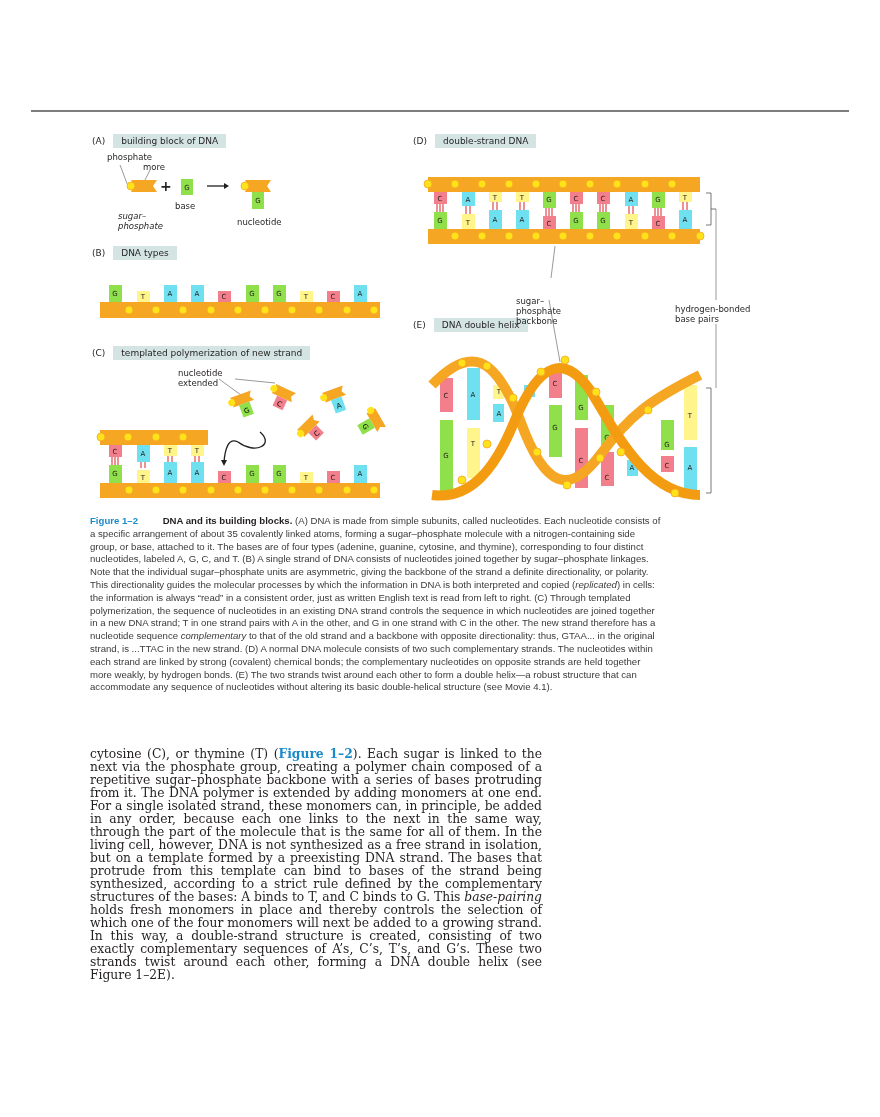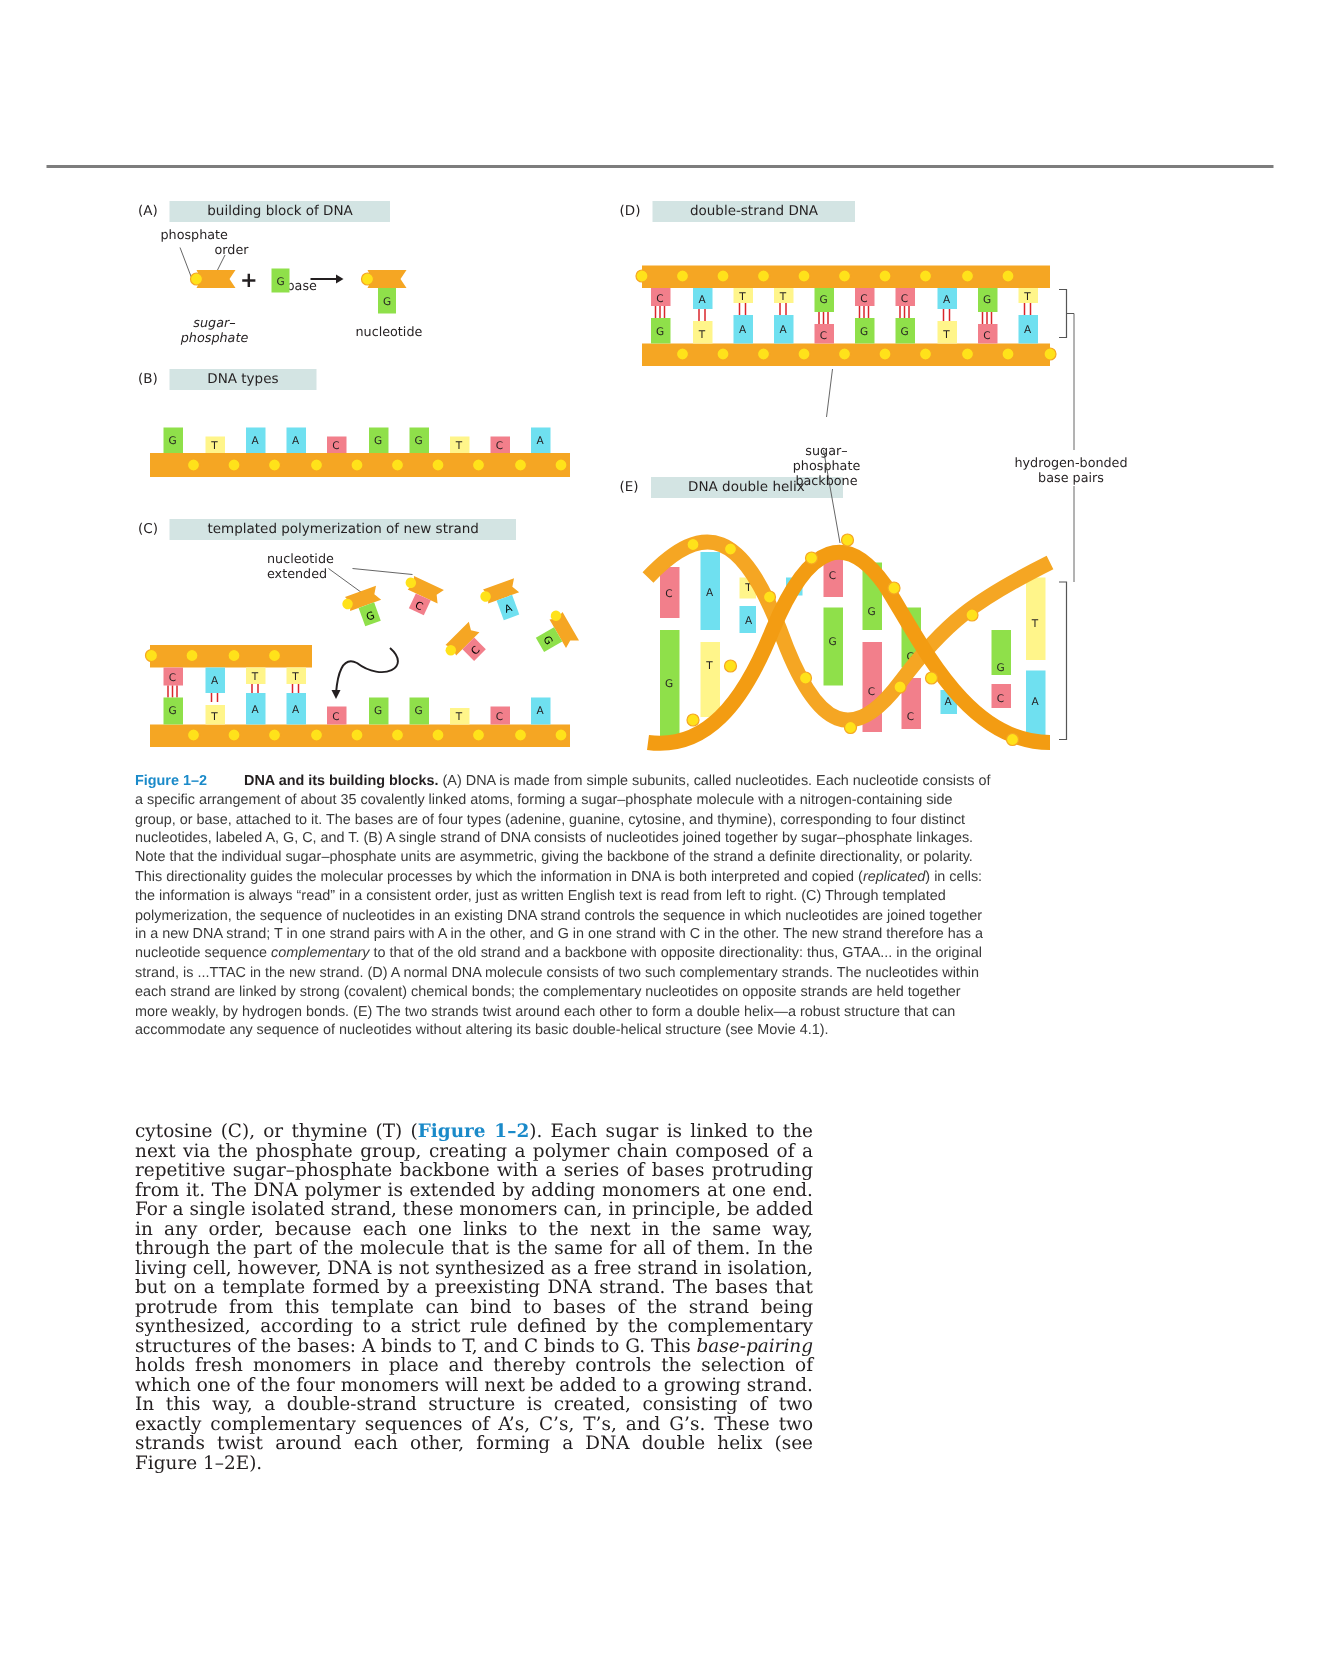--- a/index.html
+++ b/index.html
@@ -1,21 +1,21 @@
 <!DOCTYPE html>
 <html><head>
 <meta charset="utf-8">
 <style>
   html,body{margin:0;padding:0;background:#ffffff;}
   body{width:880px;height:1117px;position:relative;overflow:hidden;font-family:"Liberation Sans",sans-serif;color:#231f20;}
   .rule{position:absolute;left:31px;top:110px;width:818px;height:2px;background:#7d7d7d;}
   .fig{position:absolute;left:0;top:0;width:880px;height:510px;}
   .panel-label{position:absolute;font-family:"DejaVu Sans",sans-serif;font-size:9px;color:#231f20;display:flex;align-items:center;gap:8px;}
-  .panel-label .tag{background:#d3e4e3;padding:2px 25px;}
-  .lbl{position:absolute;font-family:"DejaVu Sans",sans-serif;font-size:8.5px;color:#231f20;text-align:center;line-height:10px;}
+  .panel-label .tag{background:#d3e4e3;padding:2px 8px;}
+  .lbl{position:absolute;font-family:"DejaVu Sans",sans-serif;font-size:8.5px;color:#231f20;line-height:10px;}
   .caption{position:absolute;left:90px;top:515px;width:572px;font-size:9.6px;line-height:12.8px;color:#3a3a3a;}
   .caption .fignum{color:#1a8ac9;font-weight:bold;}
   .caption .figtitle{color:#231f20;font-weight:bold;padding-left:22px;}
   .body{position:absolute;left:90px;top:747px;width:452px;font-family:"DejaVu Serif",serif;font-size:12.3px;line-height:13px;color:#231f20;text-align:justify;}
   .body .figref{color:#1a8ac9;font-weight:bold;}
   svg text{font-family:"DejaVu Sans",sans-serif;}
 </style>
 </head>
 <body>
 
@@ -38,26 +38,26 @@
   <div class="panel-label" style="left:413px;top:134px;">
     <span>(D)</span>
     <span class="tag">double-strand DNA</span>
   </div>
   <div class="panel-label" style="left:413px;top:318px;">
     <span>(E)</span>
     <span class="tag">DNA double helix</span>
   </div>
 
   <div class="lbl" style="left:107px;top:152px;">phosphate</div>
-  <div class="lbl" style="left:143px;top:162px;">order</div>
+  <div class="lbl" style="left:143px;top:162px;">more</div>
   <div class="lbl" style="left:118px;top:211px;width:50px;font-style:italic;">
     <div>sugar–</div>
     <div>phosphate</div>
   </div>
-  <div class="lbl" style="left:175px;top:186px;margin-left:16px;">base</div>
+  <div class="lbl" style="left:175px;top:201px;">base</div>
   <div class="lbl" style="left:237px;top:217px;">nucleotide</div>
 
   <div class="lbl" style="left:178px;top:368px;text-align:left;">
     <div>nucleotide</div>
     <div>extended</div>
   </div>
 
   <div class="lbl" style="left:516px;top:296px;width:70px;">
     <div>sugar–phosphate</div>
     <div>backbone</div>

